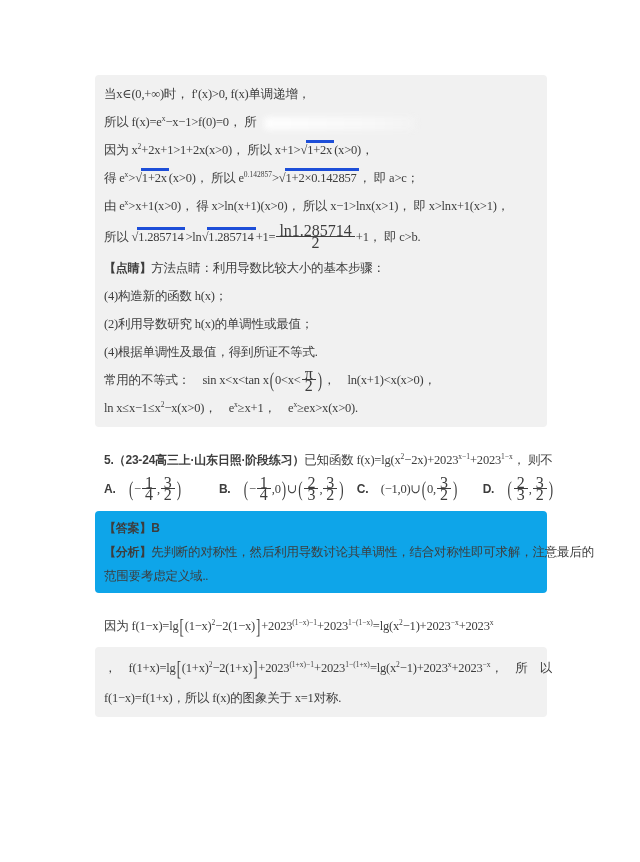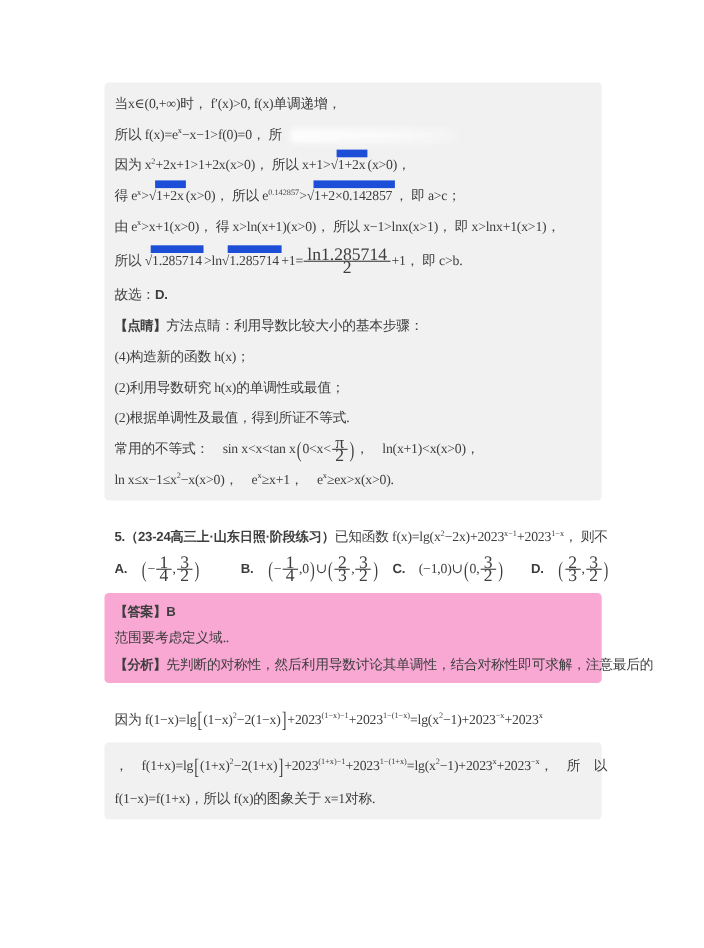--- a/index.html
+++ b/index.html
@@ -14,21 +14,21 @@
   .block.shaded{background:#f1f1f1;border-radius:4px}
   .block.plain{background:transparent;margin-top:14px;margin-bottom:2px}
   .line{
     height:28px;line-height:28px;white-space:nowrap;
     font-size:12.5px;letter-spacing:-0.2px;
   }
   .bd{font-weight:bold;font-family:"Liberation Sans","DejaVu Sans",sans-serif;font-size:12px}
   sup.sup{font-size:7.5px;letter-spacing:0;line-height:0;vertical-align:super}
   .sqrt{white-space:nowrap}
   .sqrt .rt{margin-right:-1px}
-  .sqrt .rc{border-top:7px solid #1d4ed8;padding:0 2px 0 1px}
+  .sqrt .rc{border-top:3px solid #1d4ed8;padding:0 2px 0 1px}
   .frac{
     display:inline-block;vertical-align:-7px;text-align:center;
     font-size:16px;line-height:11px;letter-spacing:0;margin:0 1px;
   }
   .frac .num{display:block;border-bottom:1px solid #3d3d3d;padding:0 3px}
   .frac .den{display:block}
   .bigp{display:inline-block;transform:scaleY(1.55);font-size:13px;vertical-align:-1px;margin:0 1px}
   .blurbox{
     display:inline-block;width:152px;height:13px;border-radius:4px;
     background:linear-gradient(90deg,#fefefe,#f8f8f8 70%,#f3f3f3);
@@ -47,36 +47,35 @@
 
 <div class="page" data-name="document-page">
   <div data-name="document-blocks">
       <div class="block shaded" data-name="block-solution4" style="background: rgb(241, 241, 241);">
         <div class="line" data-name="text-line"><span class="t" data-name="text-run">当x∈(0,+∞)时， f′(x)&gt;0, f(x)单调递增，</span></div>
         <div class="line" data-name="text-line"><span class="t" data-name="text-run">所以 f(x)=e</span><sup class="sup" data-name="superscript">x</sup><span class="t" data-name="text-run">−x−1&gt;f(0)=0， 所</span><span class="blurbox" data-name="redacted-blur"></span></div>
         <div class="line" data-name="text-line"><span class="t" data-name="text-run">因为 x</span><sup class="sup" data-name="superscript">2</sup><span class="t" data-name="text-run">+2x+1&gt;1+2x(x&gt;0)， 所以 x+1&gt;</span><span class="sqrt" data-name="sqrt-radical"><span class="rt" data-name="radical-sign-icon">√</span><span class="rc" data-name="radicand">1+2x</span></span><span class="t" data-name="text-run">(x&gt;0)，</span></div>
         <div class="line" data-name="text-line"><span class="t" data-name="text-run">得 e</span><sup class="sup" data-name="superscript">x</sup><span class="t" data-name="text-run">&gt;</span><span class="sqrt" data-name="sqrt-radical"><span class="rt" data-name="radical-sign-icon">√</span><span class="rc" data-name="radicand">1+2x</span></span><span class="t" data-name="text-run">(x&gt;0)， 所以 e</span><sup class="sup" data-name="superscript">0.142857</sup><span class="t" data-name="text-run">&gt;</span><span class="sqrt" data-name="sqrt-radical"><span class="rt" data-name="radical-sign-icon">√</span><span class="rc" data-name="radicand">1+2×0.142857</span></span><span class="t" data-name="text-run">， 即 a&gt;c；</span></div>
         <div class="line" data-name="text-line"><span class="t" data-name="text-run">由 e</span><sup class="sup" data-name="superscript">x</sup><span class="t" data-name="text-run">&gt;x+1(x&gt;0)， 得 x&gt;ln(x+1)(x&gt;0)， 所以 x−1&gt;lnx(x&gt;1)， 即 x&gt;lnx+1(x&gt;1)，</span></div>
         <div class="line" data-name="text-line"><span class="t" data-name="text-run">所以 </span><span class="sqrt" data-name="sqrt-radical"><span class="rt" data-name="radical-sign-icon">√</span><span class="rc" data-name="radicand">1.285714</span></span><span class="t" data-name="text-run">&gt;ln</span><span class="sqrt" data-name="sqrt-radical"><span class="rt" data-name="radical-sign-icon">√</span><span class="rc" data-name="radicand">1.285714</span></span><span class="t" data-name="text-run">+1=</span><span class="frac" data-name="fraction"><span class="num" data-name="fraction-numerator">ln1.285714</span><span class="den" data-name="fraction-denominator">2</span></span><span class="t" data-name="text-run">+1， 即 c&gt;b.</span></div>
-        <div class="line" data-name="text-line"><span class="t" data-name="text-run">故选：</span><span class="bd" data-name="bold-text-run">D.</span></div>
         <div class="line" data-name="text-line"><span class="bd" data-name="bold-text-run">【点睛】</span><span class="t" data-name="text-run">方法点睛：利用导数比较大小的基本步骤：</span></div>
         <div class="line" data-name="text-line"><span class="t" data-name="text-run">(4)构造新的函数 h(x)；</span></div>
         <div class="line" data-name="text-line"><span class="t" data-name="text-run">(2)利用导数研究 h(x)的单调性或最值；</span></div>
-        <div class="line" data-name="text-line"><span class="t" data-name="text-run">(2)根据单调性及最值，得到所证不等式.</span></div>
+        <div class="line" data-name="text-line"><span class="t" data-name="text-run">(4)根据单调性及最值，得到所证不等式.</span></div>
         <div class="line" data-name="text-line"><span class="t" data-name="text-run">常用的不等式：　sin x&lt;x&lt;tan x</span><span class="bigp" data-name="big-delimiter">(</span><span class="t" data-name="text-run">0&lt;x&lt;</span><span class="frac" data-name="fraction"><span class="num" data-name="fraction-numerator">π</span><span class="den" data-name="fraction-denominator">2</span></span><span class="bigp" data-name="big-delimiter">)</span><span class="t" data-name="text-run">，　ln(x+1)&lt;x(x&gt;0)，</span></div>
         <div class="line" data-name="text-line"><span class="t" data-name="text-run">ln x≤x−1≤x</span><sup class="sup" data-name="superscript">2</sup><span class="t" data-name="text-run">−x(x&gt;0)，　e</span><sup class="sup" data-name="superscript">x</sup><span class="t" data-name="text-run">≥x+1，　e</span><sup class="sup" data-name="superscript">x</sup><span class="t" data-name="text-run">≥ex&gt;x(x&gt;0).</span></div>
       </div>
       <div class="block plain" data-name="block-question5">
         <div class="line" data-name="text-line"><span class="bd" data-name="bold-text-run">5.（23-24高三上·山东日照·阶段练习）</span><span class="t" data-name="text-run">已知函数 f(x)=lg(x</span><sup class="sup" data-name="superscript">2</sup><span class="t" data-name="text-run">−2x)+2023</span><sup class="sup" data-name="superscript">x−1</sup><span class="t" data-name="text-run">+2023</span><sup class="sup" data-name="superscript">1−x</sup><span class="t" data-name="text-run">， 则不</span></div>
         <div class="line" data-name="text-line"><span class="bd" data-name="bold-text-run">A.</span><span class="t" data-name="text-run">　</span><span class="bigp" data-name="big-delimiter">(</span><span class="t" data-name="text-run">−</span><span class="frac" data-name="fraction"><span class="num" data-name="fraction-numerator">1</span><span class="den" data-name="fraction-denominator">4</span></span><span class="t" data-name="text-run">,</span><span class="frac" data-name="fraction"><span class="num" data-name="fraction-numerator">3</span><span class="den" data-name="fraction-denominator">2</span></span><span class="bigp" data-name="big-delimiter">)</span><span class="t" data-name="text-run">　　　</span><span class="bd" data-name="bold-text-run">B.</span><span class="t" data-name="text-run">　</span><span class="bigp" data-name="big-delimiter">(</span><span class="t" data-name="text-run">−</span><span class="frac" data-name="fraction"><span class="num" data-name="fraction-numerator">1</span><span class="den" data-name="fraction-denominator">4</span></span><span class="t" data-name="text-run">,0</span><span class="bigp" data-name="big-delimiter">)</span><span class="t" data-name="text-run">∪</span><span class="bigp" data-name="big-delimiter">(</span><span class="frac" data-name="fraction"><span class="num" data-name="fraction-numerator">2</span><span class="den" data-name="fraction-denominator">3</span></span><span class="t" data-name="text-run">,</span><span class="frac" data-name="fraction"><span class="num" data-name="fraction-numerator">3</span><span class="den" data-name="fraction-denominator">2</span></span><span class="bigp" data-name="big-delimiter">)</span><span class="t" data-name="text-run">　</span><span class="bd" data-name="bold-text-run">C.</span><span class="t" data-name="text-run">　(−1,0)∪</span><span class="bigp" data-name="big-delimiter">(</span><span class="t" data-name="text-run">0,</span><span class="frac" data-name="fraction"><span class="num" data-name="fraction-numerator">3</span><span class="den" data-name="fraction-denominator">2</span></span><span class="bigp" data-name="big-delimiter">)</span><span class="t" data-name="text-run">　　</span><span class="bd" data-name="bold-text-run">D.</span><span class="t" data-name="text-run">　</span><span class="bigp" data-name="big-delimiter">(</span><span class="frac" data-name="fraction"><span class="num" data-name="fraction-numerator">2</span><span class="den" data-name="fraction-denominator">3</span></span><span class="t" data-name="text-run">,</span><span class="frac" data-name="fraction"><span class="num" data-name="fraction-numerator">3</span><span class="den" data-name="fraction-denominator">2</span></span><span class="bigp" data-name="big-delimiter">)</span></div>
       </div>
-      <div class="block shaded" data-name="block-answer5" style="background: #f9a8d4;">
+      <div class="block shaded" data-name="block-answer5" style="background: #0ea5e9;">
         <div class="line" data-name="text-line"><span class="bd" data-name="bold-text-run">【答案】B</span></div>
+        <div class="line" data-name="text-line"><span class="bd" data-name="bold-text-run">【分析】</span><span class="t" data-name="text-run">先判断的对称性，然后利用导数讨论其单调性，结合对称性即可求解，注意最后的</span></div>
         <div class="line" data-name="text-line"><span class="t" data-name="text-run">范围要考虑定义域..</span></div>
-        <div class="line" data-name="text-line"><span class="bd" data-name="bold-text-run">【分析】</span><span class="t" data-name="text-run">先判断的对称性，然后利用导数讨论其单调性，结合对称性即可求解，注意最后的</span></div>
       </div>
       <div class="block plain" data-name="block-detail5a">
         <div class="line" data-name="text-line"><span class="t" data-name="text-run">因为 f(1−x)=lg</span><span class="bigp" data-name="big-delimiter">[</span><span class="t" data-name="text-run">(1−x)</span><sup class="sup" data-name="superscript">2</sup><span class="t" data-name="text-run">−2(1−x)</span><span class="bigp" data-name="big-delimiter">]</span><span class="t" data-name="text-run">+2023</span><sup class="sup" data-name="superscript">(1−x)−1</sup><span class="t" data-name="text-run">+2023</span><sup class="sup" data-name="superscript">1−(1−x)</sup><span class="t" data-name="text-run">=lg(x</span><sup class="sup" data-name="superscript">2</sup><span class="t" data-name="text-run">−1)+2023</span><sup class="sup" data-name="superscript">−x</sup><span class="t" data-name="text-run">+2023</span><sup class="sup" data-name="superscript">x</sup></div>
       </div>
       <div class="block shaded" data-name="block-detail5b" style="background: rgb(241, 241, 241);">
         <div class="line" data-name="text-line"><span class="t" data-name="text-run">，　f(1+x)=lg</span><span class="bigp" data-name="big-delimiter">[</span><span class="t" data-name="text-run">(1+x)</span><sup class="sup" data-name="superscript">2</sup><span class="t" data-name="text-run">−2(1+x)</span><span class="bigp" data-name="big-delimiter">]</span><span class="t" data-name="text-run">+2023</span><sup class="sup" data-name="superscript">(1+x)−1</sup><span class="t" data-name="text-run">+2023</span><sup class="sup" data-name="superscript">1−(1+x)</sup><span class="t" data-name="text-run">=lg(x</span><sup class="sup" data-name="superscript">2</sup><span class="t" data-name="text-run">−1)+2023</span><sup class="sup" data-name="superscript">x</sup><span class="t" data-name="text-run">+2023</span><sup class="sup" data-name="superscript">−x</sup><span class="t" data-name="text-run">，　所　以</span></div>
         <div class="line" data-name="text-line"><span class="t" data-name="text-run">f(1−x)=f(1+x)，所以 f(x)的图象关于 x=1对称.</span></div>
       </div>
     </div>
 </div>

